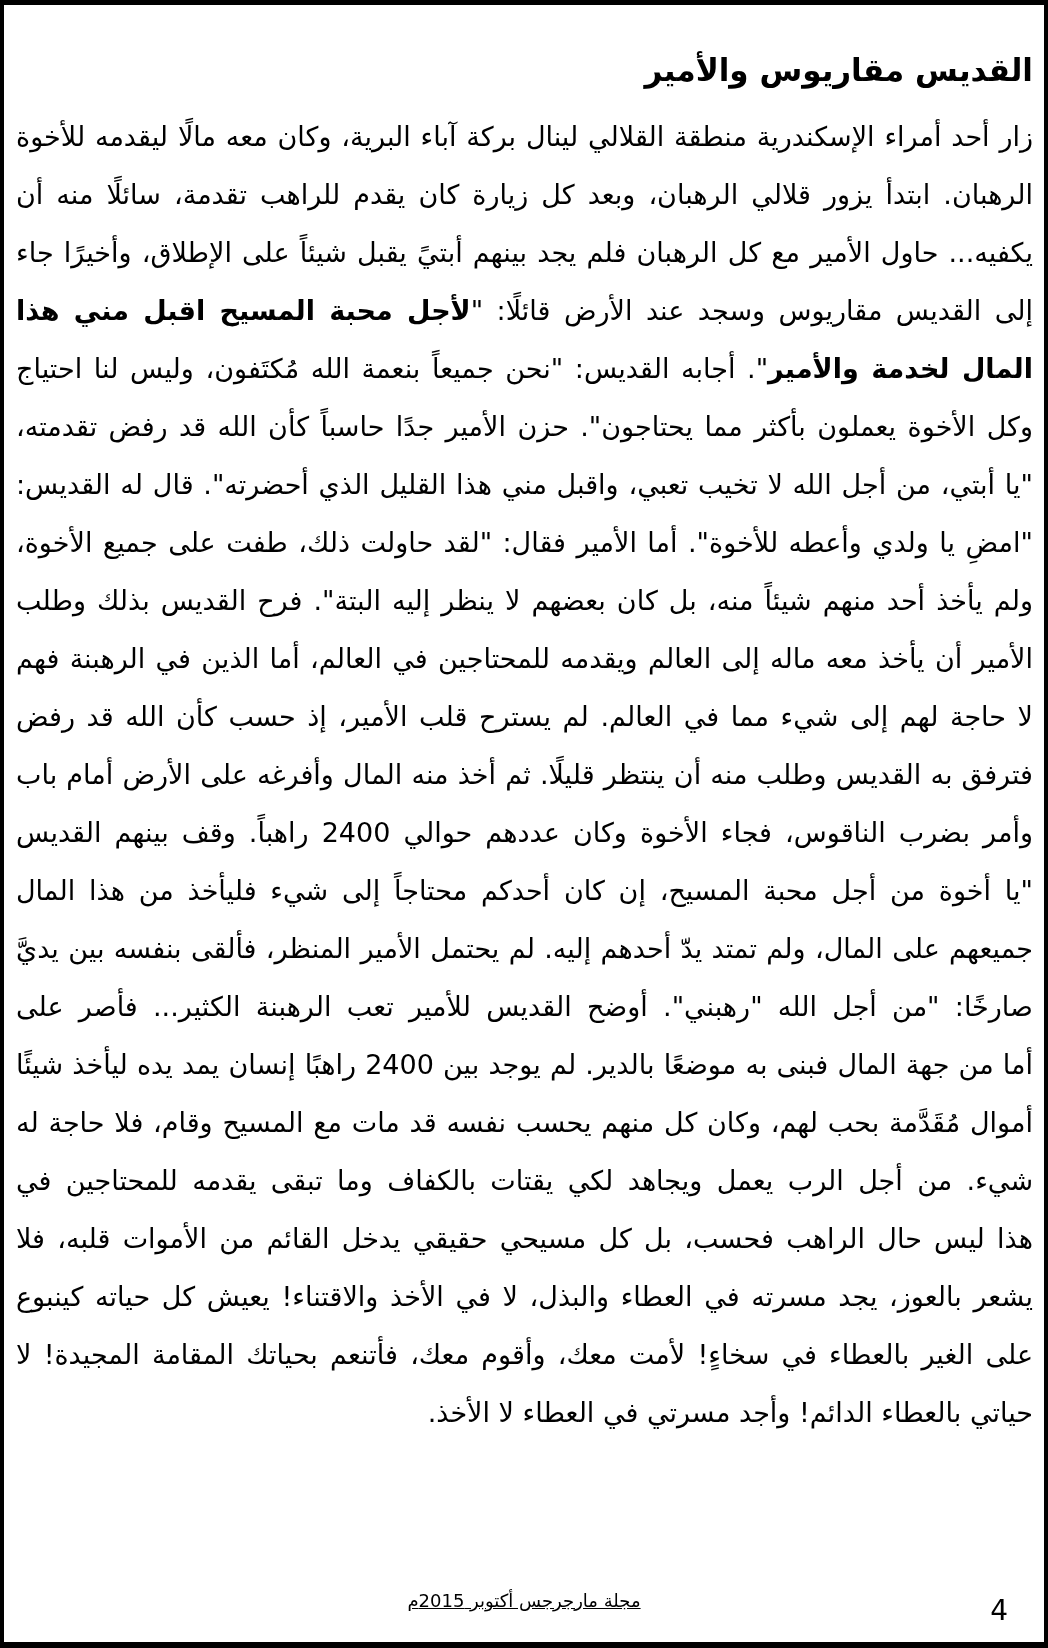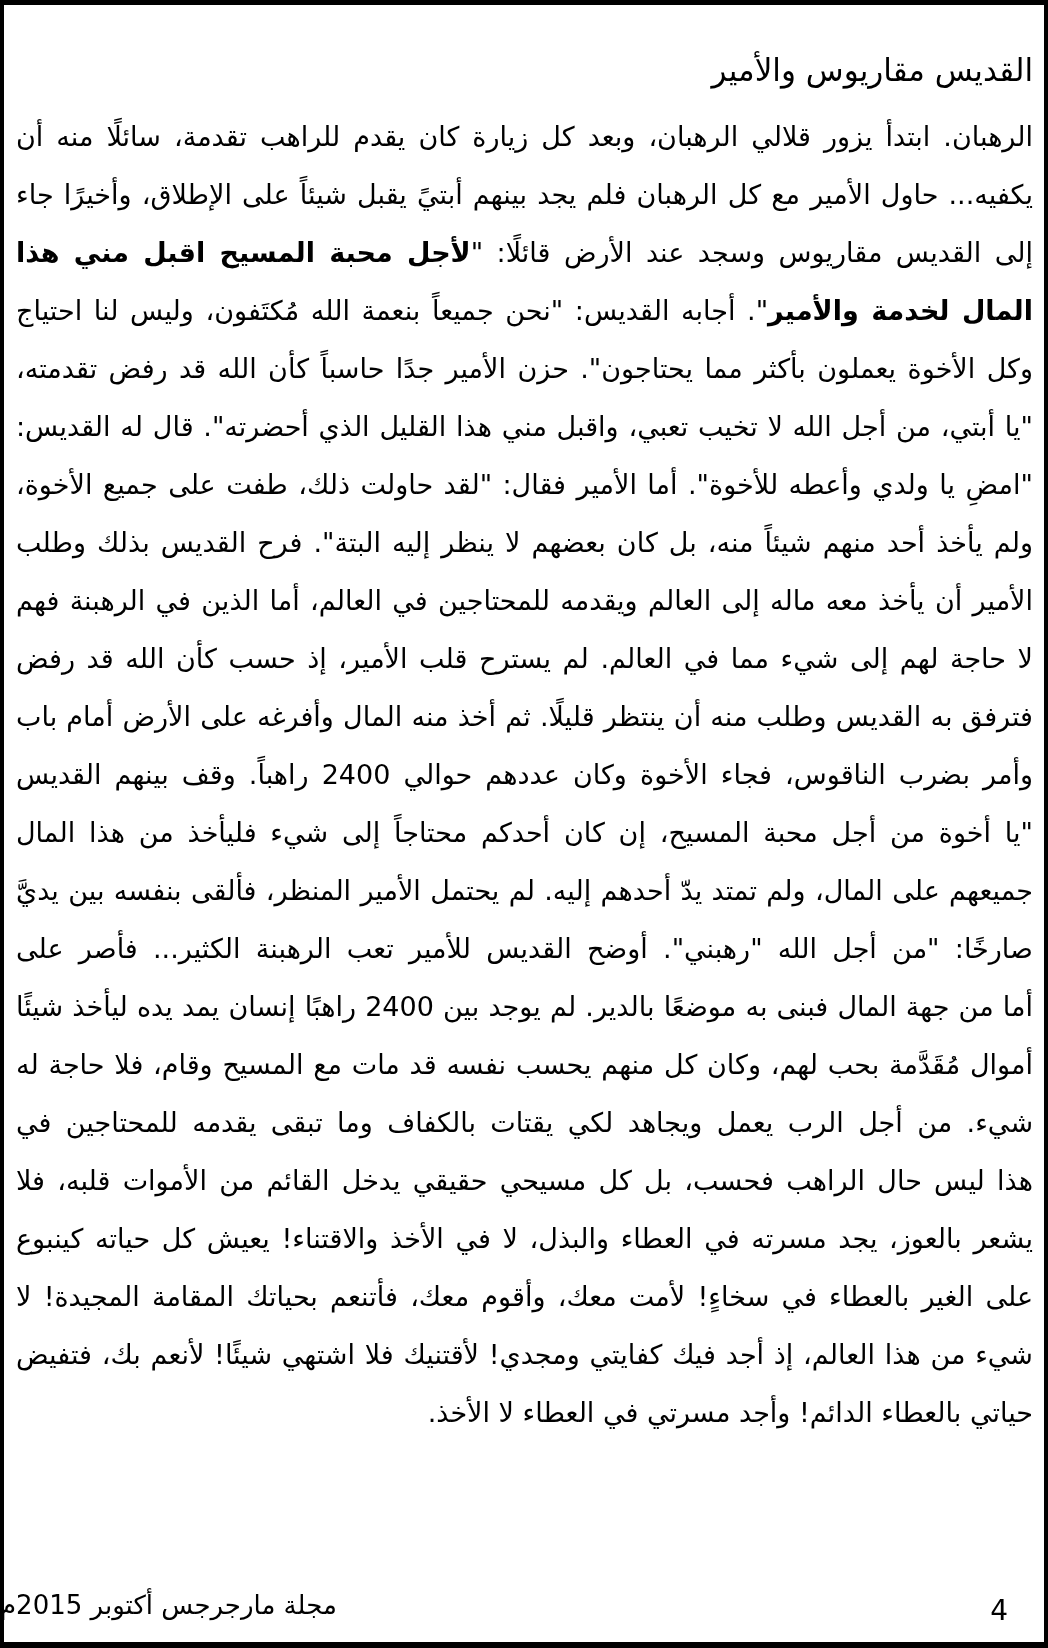--- a/index.html
+++ b/index.html
@@ -24,21 +24,21 @@
   .content {
     position: absolute;
     top: 0;
     left: 16px;
     right: 15px;
     direction: rtl;
   }
   .page-title {
     margin-top: 52px;
     font-size: 31px;
-    font-weight: normal;
+    font-weight: bold;
     text-align: right;
     line-height: 36px;
   }
   .body-text { margin-top: 20px; }
   .line {
     height: 58px;
     line-height: 58px;
     font-size: 27px;
     text-align: justify;
     text-align-last: justify;
@@ -46,40 +46,42 @@
     overflow: hidden;
     white-space: normal;
   }
   .line.last { text-align-last: right; }
   .bold { font-weight: bold; }
   .footer-journal {
     position: absolute;
     top: 1590px;
     left: 0;
     width: 100%;
-    text-align: left;
-    font-size: 26px;
+    text-align: center;
+    font-size: 18px;
     direction: rtl;
+    text-decoration: underline;
   }
   .footer-page {
     position: absolute;
     top: 1594px;
     right: 40px;
     font-size: 28px;
     direction: ltr;
   }
 </style>
 </head>
 <body>
 
 <div class="frame"></div>
 
 <div class="content">
   <div class="page-title">القديس مقاريوس والأمير</div>
   <div class="body-text">
+      <div class="line"><span>زار أحد أمراء الإسكندرية منطقة القلالي لينال بركة آباء البرية، وكان معه مالًا ليقدمه للأخوة</span></div>
       <div class="line"><span>الرهبان. ابتدأ يزور قلالي الرهبان، وبعد كل زيارة كان يقدم للراهب تقدمة، سائلًا منه أن يذكره في</span></div>
       <div class="line"><span>يكفيه... حاول الأمير مع كل الرهبان فلم يجد بينهم أبتيً يقبل شيئاً على الإطلاق، وأخيرًا جاء</span></div>
       <div class="line"><span>إلى القديس مقاريوس وسجد عند الأرض قائلًا: "</span><span class="bold">لأجل محبة المسيح اقبل مني هذا القليل من</span></div>
       <div class="line"><span class="bold">المال لخدمة والأمير</span><span>". أجابه القديس: "نحن جميعاً بنعمة الله مُكتَفون، وليس لنا احتياج إلى شيء،</span></div>
       <div class="line"><span>وكل الأخوة يعملون بأكثر مما يحتاجون". حزن الأمير جدًا حاسباً كأن الله قد رفض تقدمته، وقال:</span></div>
       <div class="line"><span>"يا أبتي، من أجل الله لا تخيب تعبي، واقبل مني هذا القليل الذي أحضرته". قال له القديس:</span></div>
       <div class="line"><span>"امضِ يا ولدي وأعطه للأخوة". أما الأمير فقال: "لقد حاولت ذلك، طفت على جميع الأخوة،</span></div>
       <div class="line"><span>ولم يأخذ أحد منهم شيئاً منه، بل كان بعضهم لا ينظر إليه البتة". فرح القديس بذلك وطلب من</span></div>
       <div class="line"><span>الأمير أن يأخذ معه ماله إلى العالم ويقدمه للمحتاجين في العالم، أما الذين في الرهبنة فهم أموات،</span></div>
       <div class="line"><span>لا حاجة لهم إلى شيء مما في العالم. لم يسترح قلب الأمير، إذ حسب كأن الله قد رفض تقدمته.</span></div>
@@ -87,20 +89,19 @@
       <div class="line"><span>وأمر بضرب الناقوس، فجاء الأخوة وكان عددهم حوالي 2400 راهباً. وقف بينهم القديس وقال:</span></div>
       <div class="line"><span>"يا أخوة من أجل محبة المسيح، إن كان أحدكم محتاجاً إلى شيء فليأخذ من هذا المال بمحبة". عبر</span></div>
       <div class="line"><span>جميعهم على المال، ولم تمتد يدّ أحدهم إليه. لم يحتمل الأمير المنظر، فألقى بنفسه بين يديَّ القديس</span></div>
       <div class="line"><span>صارخًا: "من أجل الله "رهبني". أوضح القديس للأمير تعب الرهبنة الكثير... فأصر على الرهبنة،</span></div>
       <div class="line"><span>أما من جهة المال فبنى به موضعًا بالدير. لم يوجد بين 2400 راهبًا إنسان يمد يده ليأخذ شيئًا من</span></div>
       <div class="line"><span>أموال مُقَدَّمة بحب لهم، وكان كل منهم يحسب نفسه قد مات مع المسيح وقام، فلا حاجة له إلى</span></div>
       <div class="line"><span>شيء. من أجل الرب يعمل ويجاهد لكي يقتات بالكفاف وما تبقى يقدمه للمحتاجين في العالم.</span></div>
       <div class="line"><span>هذا ليس حال الراهب فحسب، بل كل مسيحي حقيقي يدخل القائم من الأموات قلبه، فلا</span></div>
       <div class="line"><span>يشعر بالعوز، يجد مسرته في العطاء والبذل، لا في الأخذ والاقتناء! يعيش كل حياته كينبوع يفيض</span></div>
       <div class="line"><span>على الغير بالعطاء في سخاءٍ! لأمت معك، وأقوم معك، فأتنعم بحياتك المقامة المجيدة! لا تعوزني</span></div>
-      <div class="line"><span>شيء من هذا العالم، إذ أجد فيك كفايتي ومجدي! لأقتنيك فلا اشتهي شيئًا! لأنعم بك، فتفيض</span></div>
       <div class="line last"><span>حياتي بالعطاء الدائم! وأجد مسرتي في العطاء لا الأخذ.</span></div>
     </div>
 </div>
 
 <div class="footer-journal">مجلة مارجرجس أكتوبر 2015م</div>
 
 <div class="footer-page">4</div>
 
 </body></html>

